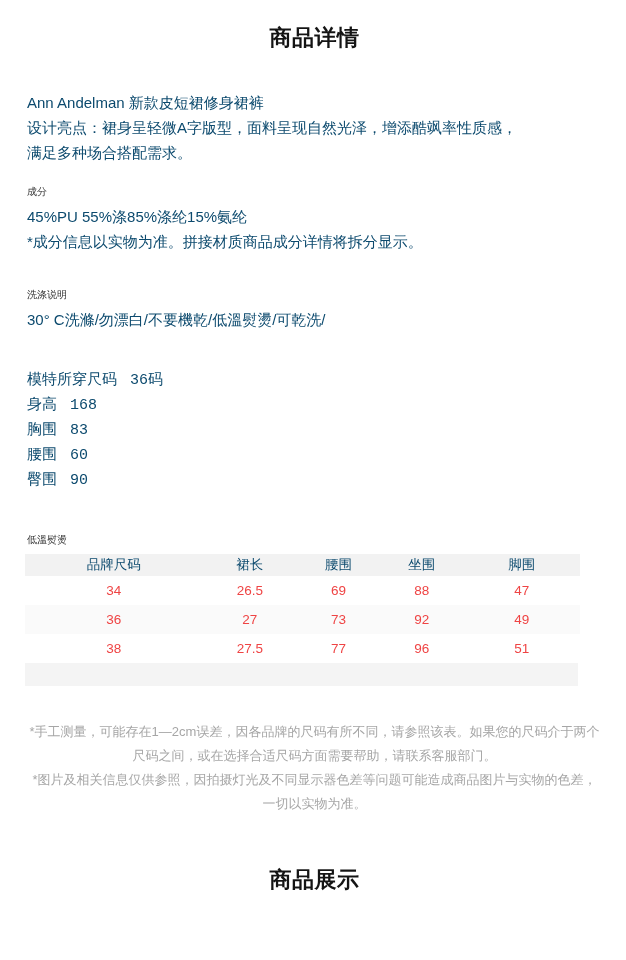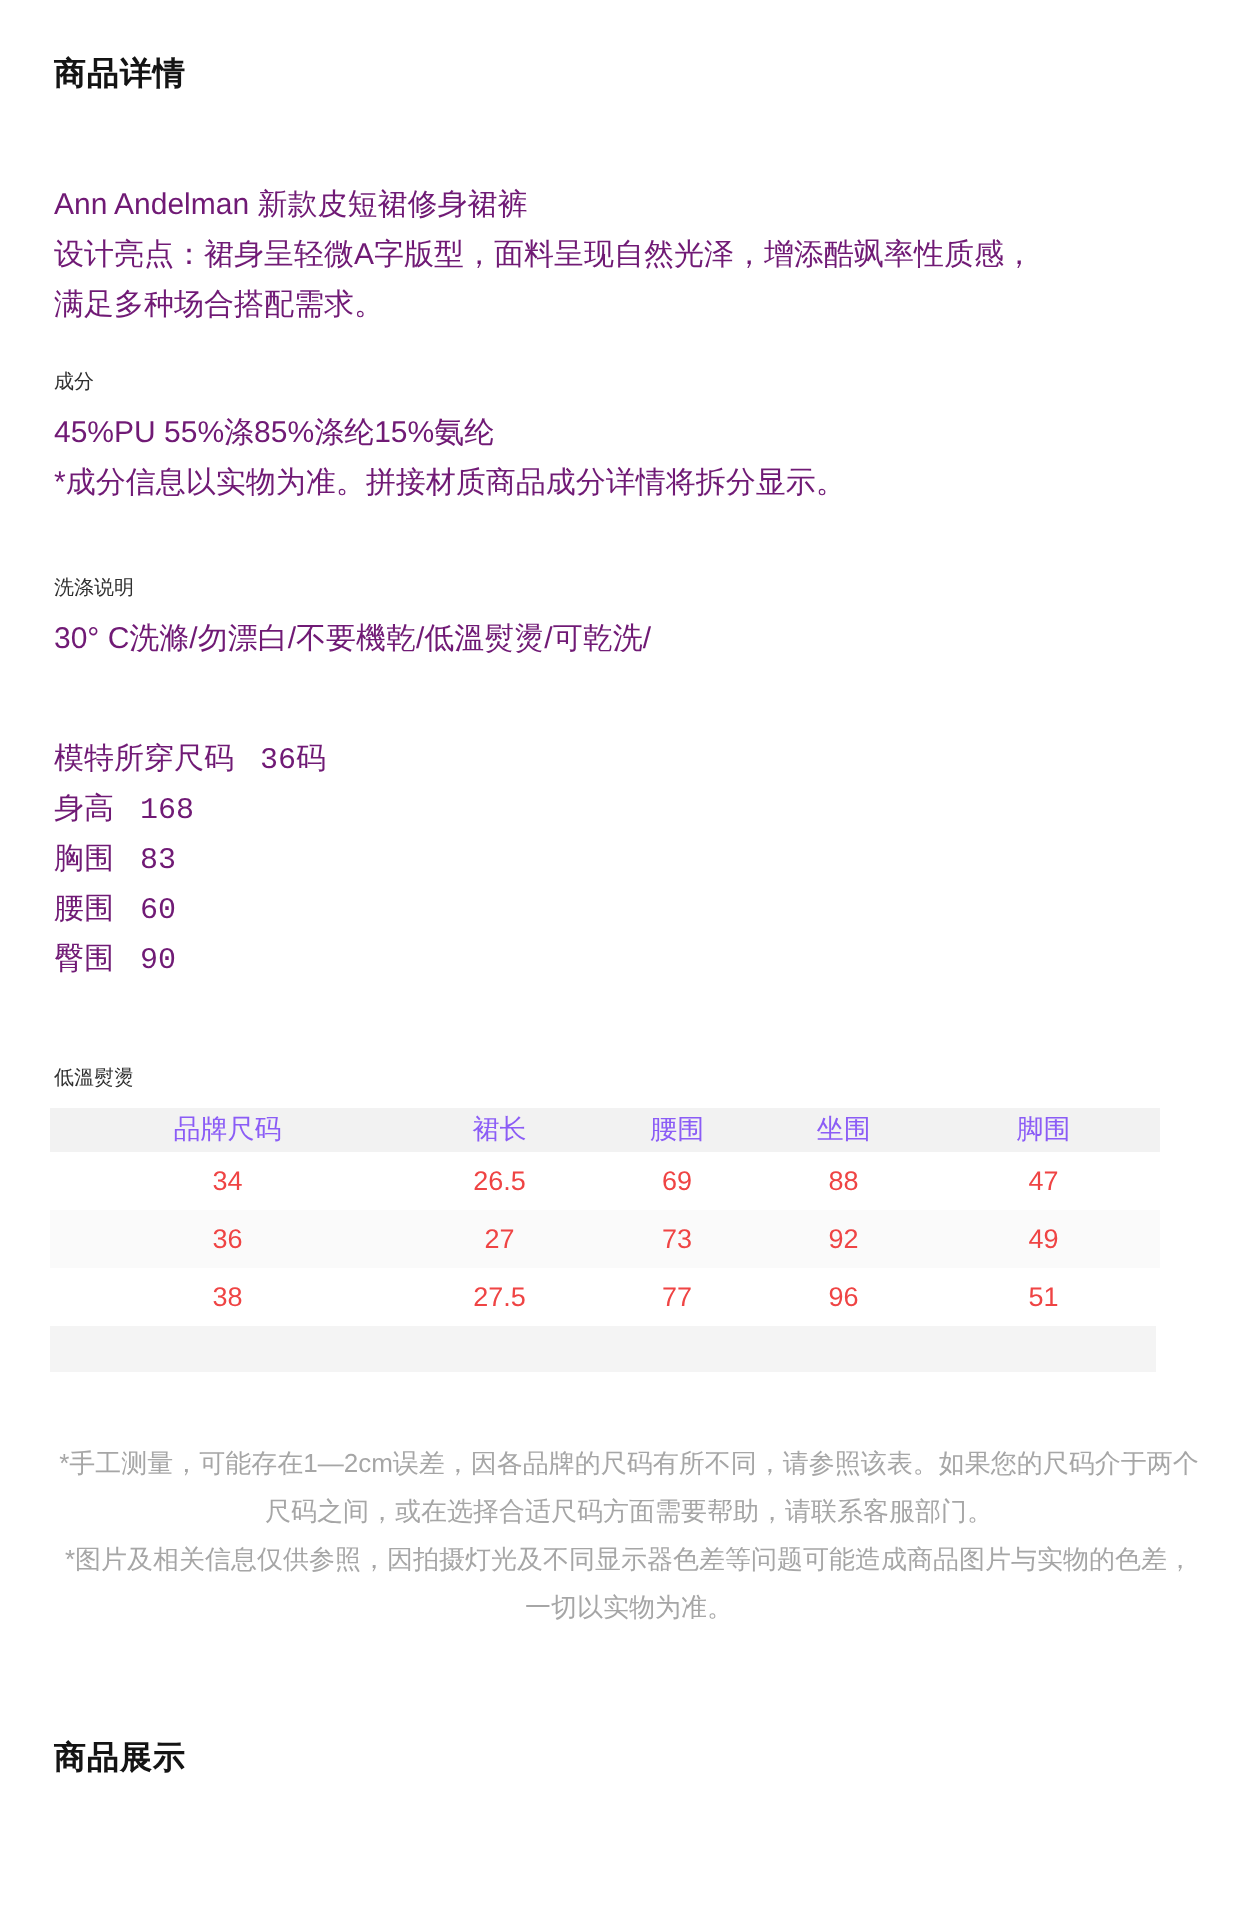--- a/index.html
+++ b/index.html
@@ -8,32 +8,33 @@
     height: 960px;
     overflow: hidden;
     font-family: "Liberation Sans", "DejaVu Sans", sans-serif;
     color: #383838;
     -webkit-font-smoothing: antialiased;
   }
   .content { padding: 0 24px 0 27px; }
 
   .section-title {
     margin-top: 26px;
-    font-size: 16px;
+    font-size: 22px;
     font-weight: 700;
     color: #141414;
     line-height: 24px;
     letter-spacing: 0.5px;
+    text-align: center;
   }
 
   .product-block { margin-top: 40px; }
   .text-line {
     font-size: 15px;
     line-height: 25px;
-    color: #701a75;
+    color: #0c4a6e;
   }
 
   .sub-heading {
     font-size: 10px;
     line-height: 25px;
     color: #303030;
   }
 
   .composition-block { margin-top: 14px; }
   .washing-block { margin-top: 28px; }
@@ -54,21 +55,21 @@
   table.size-table th, table.size-table td {
     text-align: center;
     vertical-align: middle;
     font-weight: 400;
     font-size: 13.5px;
     color: #ef4444;
   }
   table.size-table thead th {
     background: #f2f2f2;
     height: 22px;
-    color: #8b5cf6;
+    color: #0c4a6e;
   }
   table.size-table tbody td { height: 29px; background: #ffffff; }
   table.size-table tbody tr:nth-child(2) td { background: #fafafa; }
   .table-footer-band { width: 553px; height: 23px; background: #f4f4f4; }
 
   .footnotes { margin-top: 34px; width: 575px; }
   .footnote {
     font-size: 13px;
     line-height: 24px;
     color: #a6a6a6;

